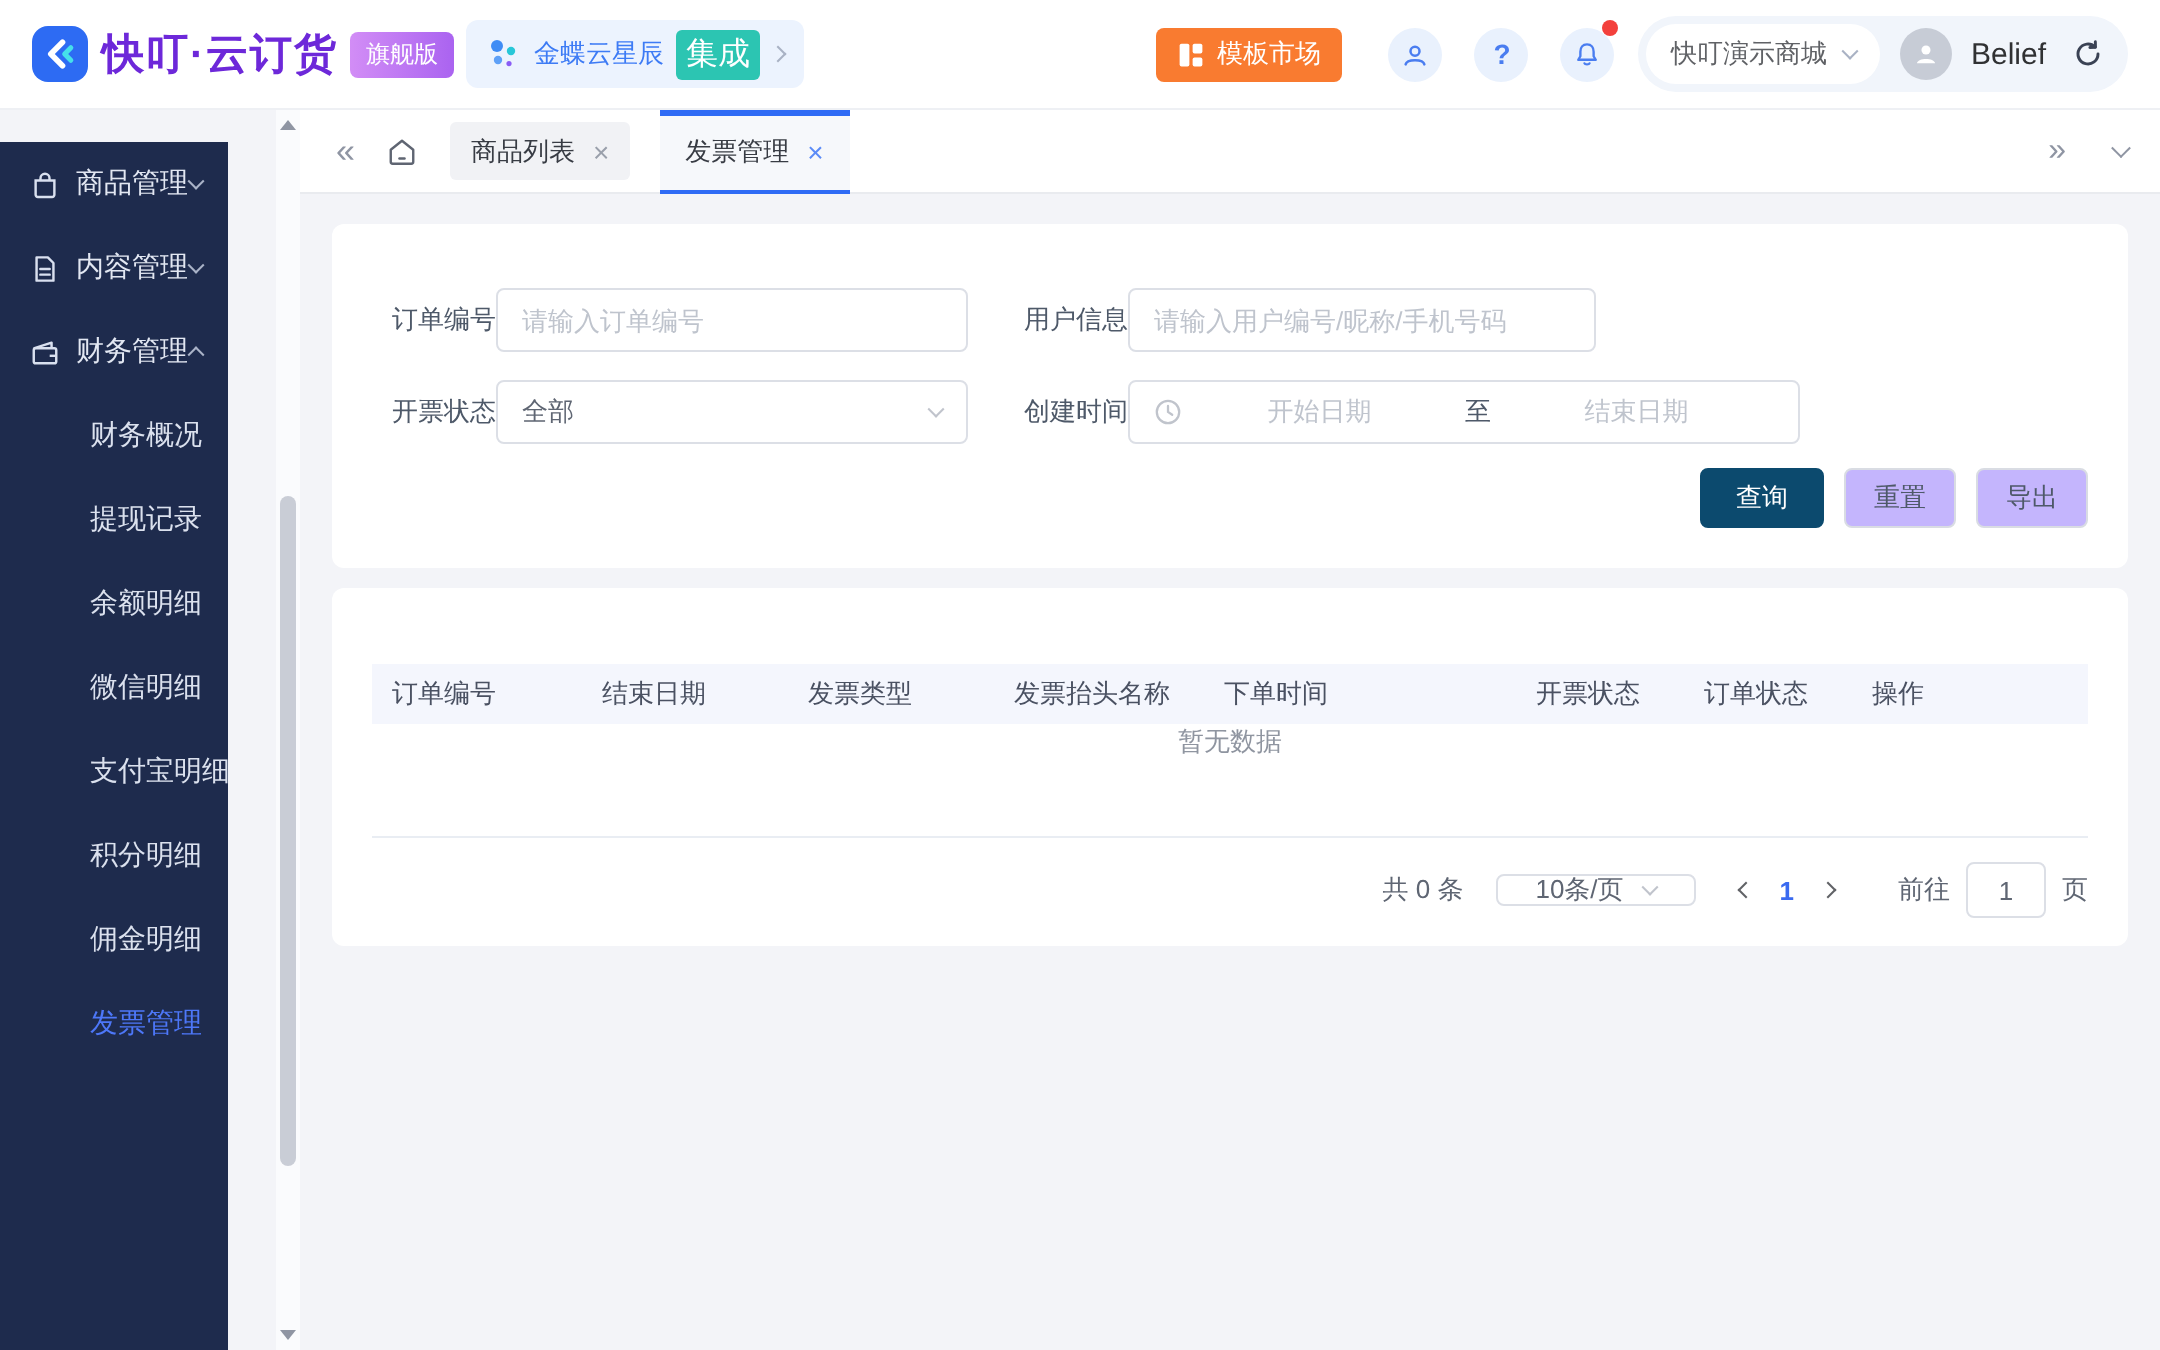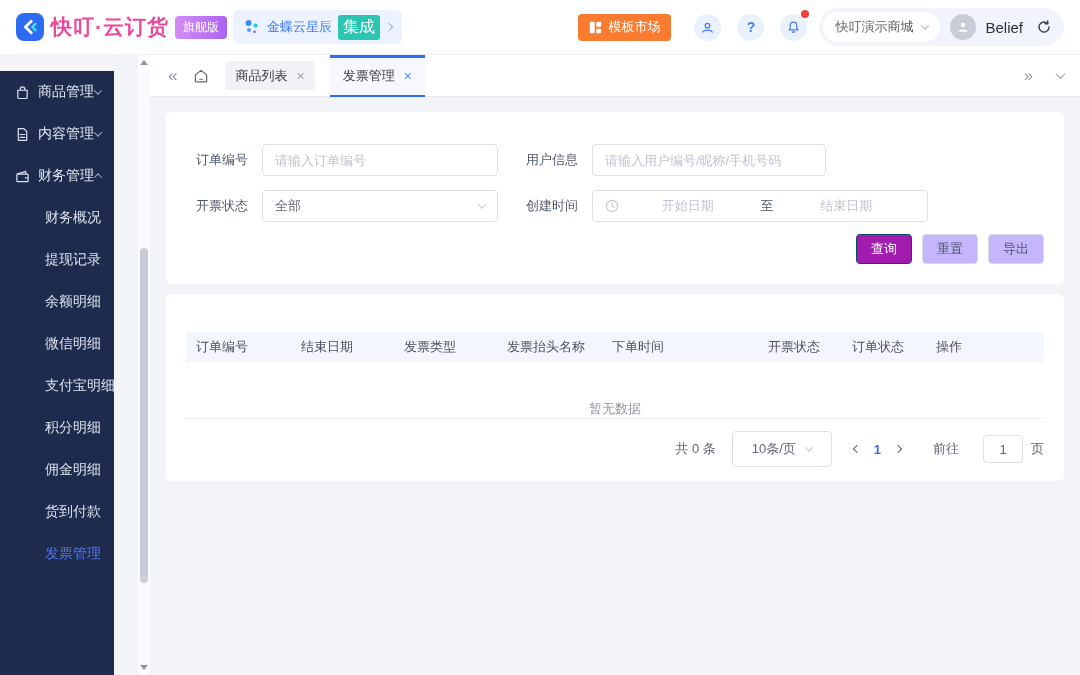--- a/index.html
+++ b/index.html
@@ -4,21 +4,21 @@
 <style>
   * { margin:0; padding:0; box-sizing:border-box; }
   html,body { width:1080px; height:675px; }
   body { font-family:"Liberation Sans","DejaVu Sans",sans-serif; font-size:13px; color:#333; }
   .screen { position:relative; width:1080px; height:675px; background:#f3f4f8; overflow:hidden; }
 
   
   .topbar { position:absolute; top:0; left:0; width:1080px; height:55px; background:#fff;
             border-bottom:1px solid #eef0f4; display:flex; align-items:center; padding:0 16px; z-index:5; }
   .logo-box { width:28px; height:28px; border-radius:8px; background:#2d6bf3; display:flex; align-items:center; justify-content:center; flex:none; }
-  .logo-title { margin-left:7px; font-size:21px; font-weight:bold; color:#ec4899; letter-spacing:1px; white-space:nowrap; }
+  .logo-title { margin-left:7px; font-size:21px; font-weight:bold; color:#6d28d9; letter-spacing:1px; white-space:nowrap; }
   .edition-badge { margin-left:6px; padding:3px 8px; font-size:12px; color:#fff; border-radius:4px;
                    background:linear-gradient(90deg,#d28df6,#aa63f0); white-space:nowrap; }
   .kingdee-btn { margin-left:6px; height:34px; padding:0 10px; background:#ecf3fe; border-radius:6px;
                  display:flex; align-items:center; gap:6px; cursor:pointer; }
   .kingdee-label { color:#3d7bf5; font-size:13px; white-space:nowrap; }
   .kingdee-badge { background:#2cc5b2; color:#fff; font-size:16px; padding:2px 5px; border-radius:3px; white-space:nowrap; }
   .topbar-spacer { flex:1; }
   .template-btn { height:27px; padding:0 11px; background:#f97b30; border-radius:4px; color:#fff;
                   display:flex; align-items:center; gap:6px; font-size:13px; cursor:pointer; white-space:nowrap; }
   .circle-icon { width:27px; height:27px; border-radius:50%; background:#e9f1fd; display:flex; align-items:center;
@@ -62,53 +62,53 @@
   .tab.active .x { color:#5b8bf7; }
   .tabbar-right { margin-left:auto; display:flex; align-items:center; gap:24px; color:#8f95a3; }
   .expand-glyph { font-size:16px; cursor:pointer; line-height:1; }
 
   .content { flex:1; background:#f3f4f8; padding:15px 16px 0; overflow:hidden; }
   .card { background:#fff; border-radius:6px; }
   .filter-card { padding:32px 20px 20px 30px; }
   .f-row { display:flex; align-items:center; }
   .f-row + .f-row { margin-top:14px; }
   .f-label { width:52px; font-size:13px; color:#4e5969; flex:none; white-space:nowrap; }
-  .f-gap { margin-left:14px; }
+  .f-gap { }
   .f-group2 { margin-left:28px; }
   .f-input { width:236px; height:32px; border:1px solid #dcdfe6; border-radius:4px; padding:0 12px; font-size:13px;
              color:#333; outline:none; font-family:inherit; background:#fff; }
   .f-input::placeholder { color:#bfc4cd; }
   .f-input.w2 { width:234px; }
   .f-select { width:236px; height:32px; border:1px solid #dcdfe6; border-radius:4px; padding:0 12px; display:flex;
               align-items:center; justify-content:space-between; color:#5f6673; cursor:pointer; background:#fff; }
   .f-select .chv { color:#c0c4cc; }
   .date-range { width:336px; height:32px; border:1px solid #dcdfe6; border-radius:4px; padding:0 12px; display:flex;
                 align-items:center; background:#fff; cursor:pointer; }
   .date-ph { flex:1; text-align:center; color:#bfc4cd; }
   .date-sep { color:#4e5969; padding:0 4px; }
   .btn-row { display:flex; justify-content:flex-end; gap:10px; margin-top:12px; }
   .btn { height:30px; padding:0 14px; border-radius:4px; font-size:13px; display:flex; align-items:center; cursor:pointer; white-space:nowrap; }
-  .btn-primary { background:#a21caf; color:#fff; border:1px solid #0c4a6e; }
+  .btn-primary { background:#0c4a6e; color:#fff; border:4px solid #0c4a6e; }
   .btn-plain { background:#c4b5fd; color:#4e5969; border:1px solid #d9dce3; }
 
   .table-card { margin-top:10px; padding:38px 20px 14px; }
   .thead { background:#f4f6fd; height:30px; display:flex; align-items:center; padding:0 10px; }
   .th { font-size:13px; color:#4a5162; font-weight:500; flex:none; white-space:nowrap; }
   .th.c0{width:105px}.th.c1{width:103px}.th.c2{width:103px}.th.c3{width:105px}.th.c4{width:156px}.th.c5{width:84px}.th.c6{width:84px}.th.c7{flex:1}
-  .empty-row { height:57px; display:flex; align-items:flex-end; justify-content:center; color:#8f95a0; font-size:13px;
+  .empty-row { height:57px; display:flex; align-items:flex-start; justify-content:center; color:#8f95a0; font-size:13px;
                border-bottom:1px solid #e9edf3; }
   .pager { margin-top:12px; display:flex; align-items:center; justify-content:flex-end; color:#5f6673; font-size:13px; }
   .pager-total { margin-right:16px; white-space:nowrap; }
-  .page-size-box { width:100px; height:36px; border:1px solid #dcdfe6; border-radius:4px; display:flex; align-items:center;
+  .page-size-box { width:100px; height:16px; border:1px solid #dcdfe6; border-radius:4px; display:flex; align-items:center;
                    justify-content:center; gap:10px; cursor:pointer; white-space:nowrap; }
   .page-size-box .chv { color:#c0c4cc; }
   .pg-arrow { margin:0 14px; display:flex; align-items:center; cursor:pointer; color:#606266; }
   .pg-arrow.first { margin-left:22px; }
   .pg-current { color:#3a6af0; font-weight:bold; cursor:pointer; }
-  .goto-label { margin-left:18px; margin-right:24px; white-space:nowrap; }
+  .goto-label { margin-left:18px; margin-right:8px; white-space:nowrap; }
   .goto-input { width:40px; height:28px; border:1px solid #dcdfe6; border-radius:4px; text-align:center; font-size:13px;
                 color:#5f6673; outline:none; font-family:inherit; }
   .page-unit { margin-left:8px; white-space:nowrap; }
 
   .chv { display:inline-block; width:7px; height:7px; border-right:1.5px solid currentColor; border-bottom:1.5px solid currentColor; }
   .chv.down { transform:rotate(45deg) translate(-1px,-1px); }
   .chv.up { transform:rotate(-135deg) translate(-1px,-1px); }
   .chv.left { transform:rotate(135deg); }
   .chv.right { transform:rotate(-45deg); }
   .chv.sm { width:6px; height:6px; }
@@ -238,23 +238,20 @@
         <span>微信明细</span>
       </div>
     <div class="side-sub">
         <span>支付宝明细</span>
       </div>
     <div class="side-sub">
         <span>积分明细</span>
       </div>
     <div class="side-sub">
         <span>佣金明细</span>
-      </div>
-    <div class="side-sub">
-        <span>货到付款</span>
       </div>
     <div class="side-sub active">
         <span>发票管理</span>
       </div>
   </div>
 
   <div class="scrollstrip">
     <div class="tri-up"></div>
     <div class="thumb"></div>
     <div class="tri-down"></div>

